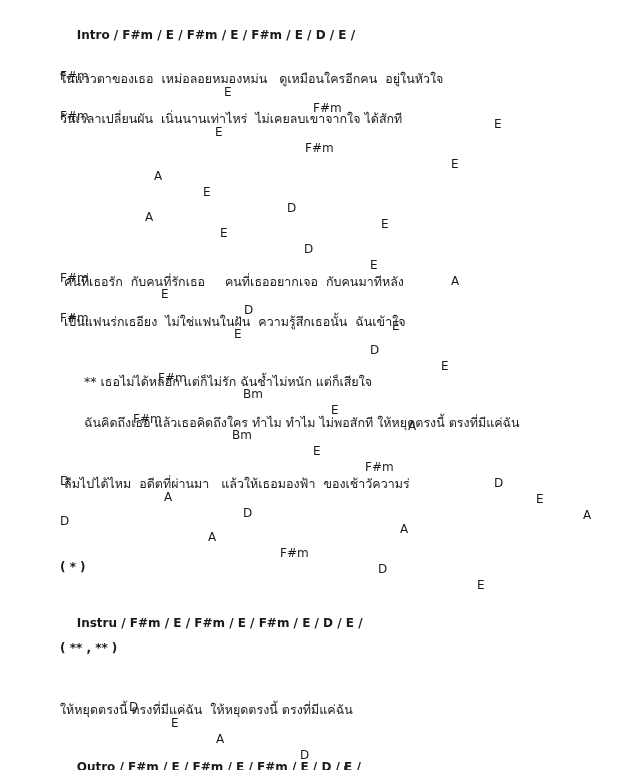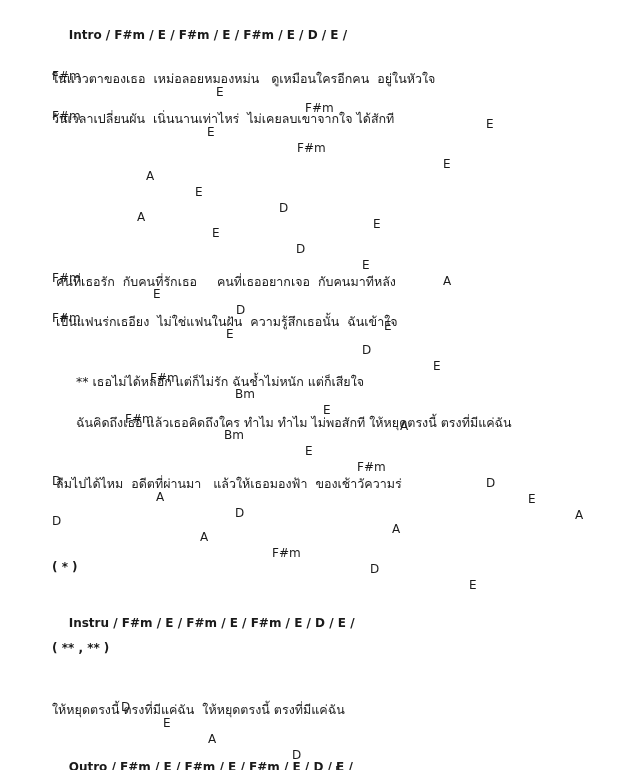--- a/index.html
+++ b/index.html
@@ -10,21 +10,21 @@
   body {
     width: 620px;
     height: 770px;
     position: relative;
     overflow: hidden;
     color: #1a1a1a;
     font-family: "DejaVu Sans", "Liberation Sans", sans-serif;
   }
   .sheet {
     position: absolute;
-    left: 0; top: 0;
+    left: 8px; top: 0;
     width: 612px; height: 770px;
   }
   .line {
     position: absolute;
     white-space: pre;
     line-height: 16px;
     height: 16px;
   }
   .chord {
     position: absolute;

